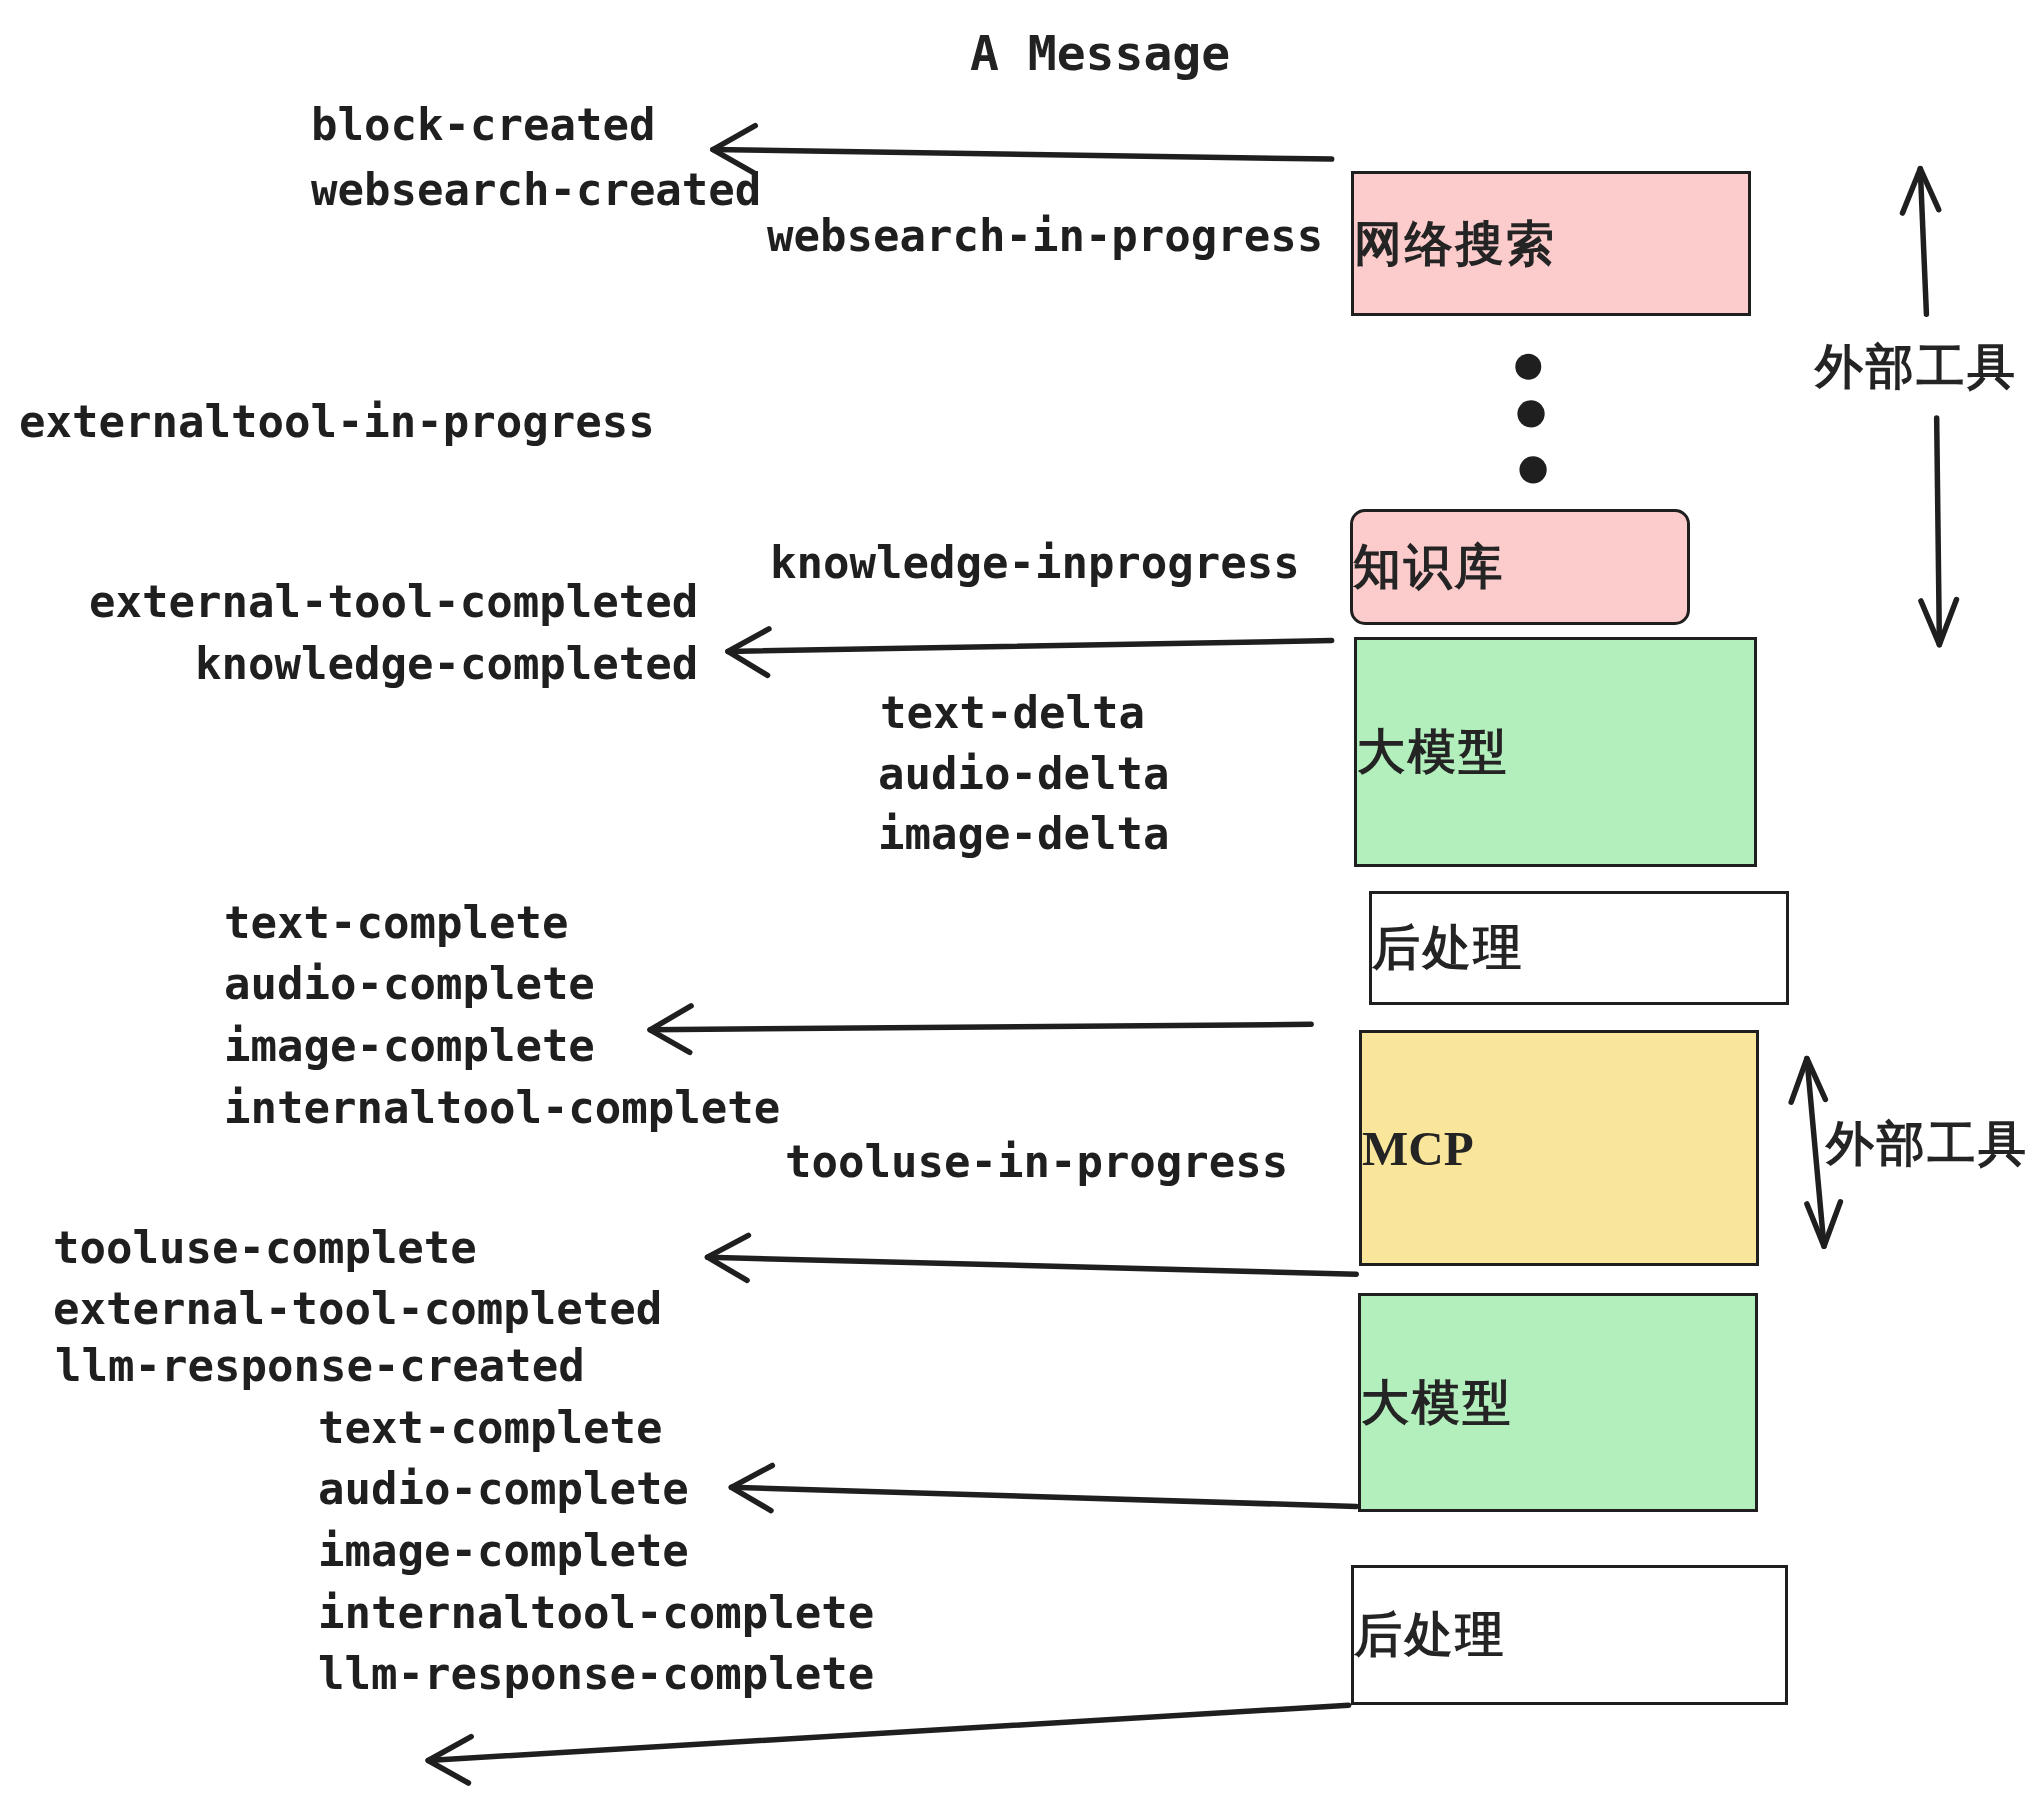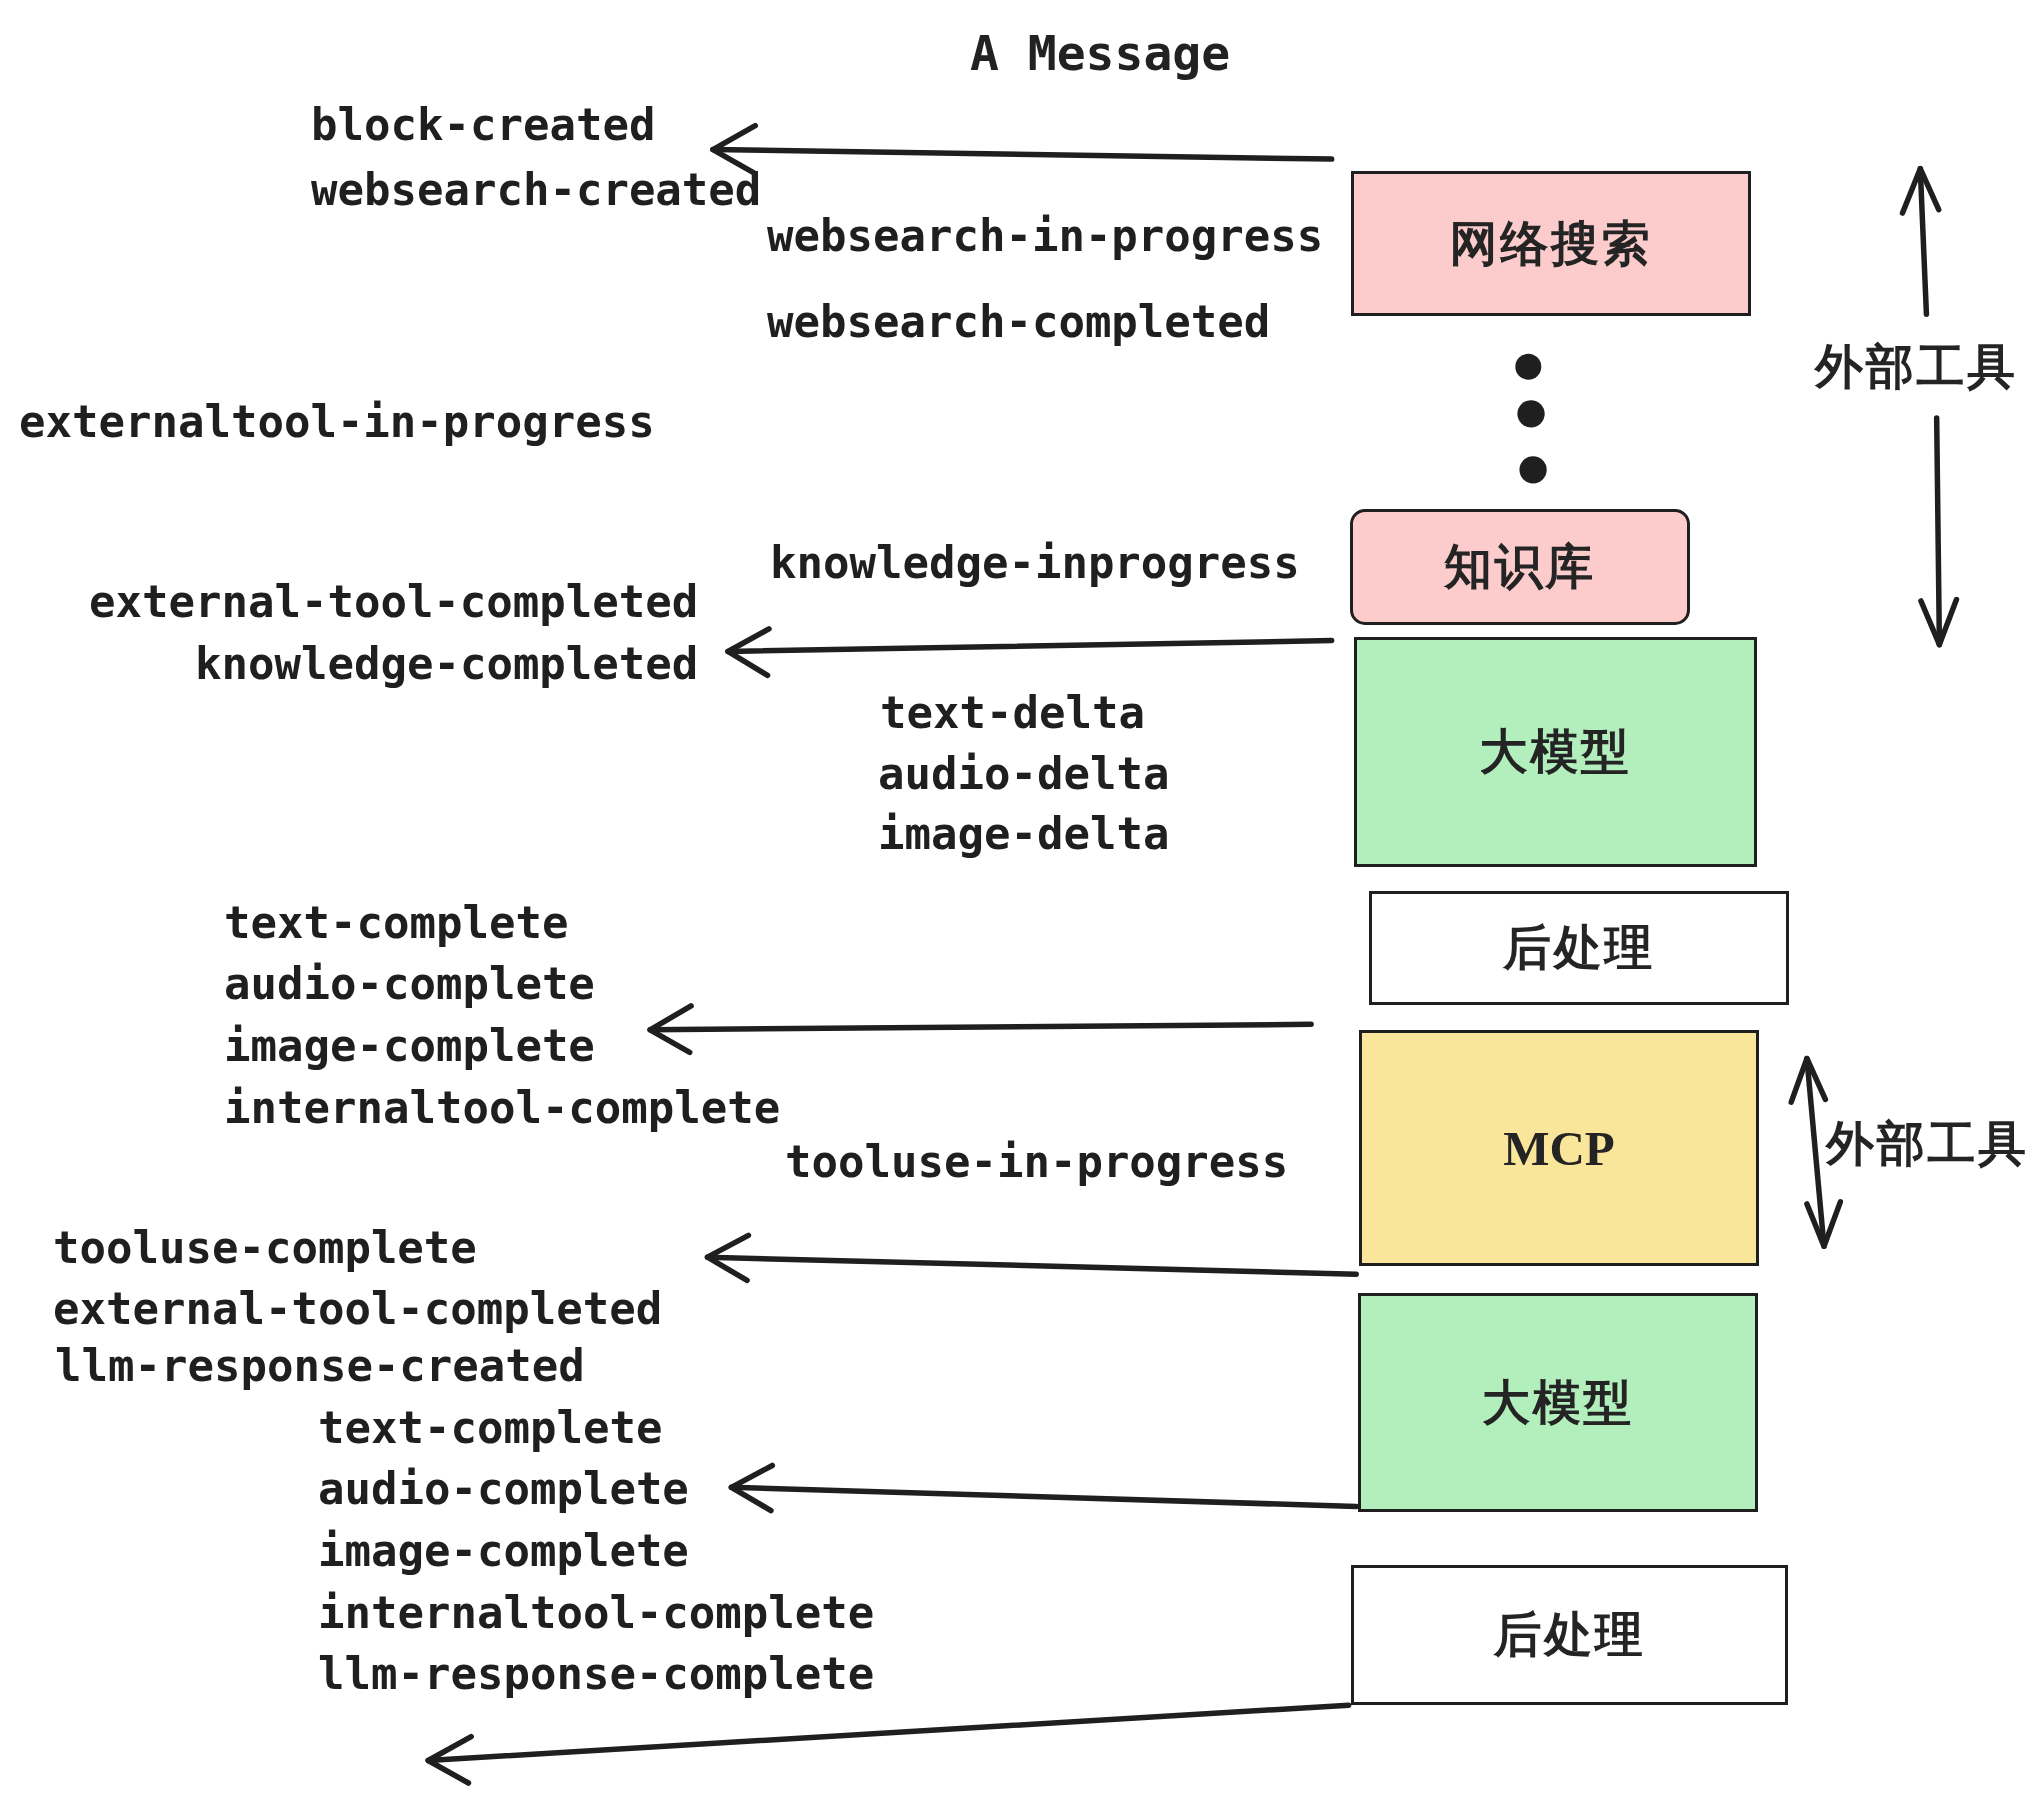--- a/index.html
+++ b/index.html
@@ -31,21 +31,21 @@
     font-weight: bold;
     white-space: nowrap;
     line-height: 1.05;
     color: #1f1f1f;
   }
   .box {
     position: absolute;
     border: 3.4px solid #1f1f1f;
     display: flex;
     align-items: center;
-    justify-content: center;
+    justify-content: flex-start;
     box-sizing: border-box;
   }
   .box .lbl {
     font-family: "Liberation Sans", sans-serif;
     font-size: 48px;
     font-weight: 600;
     letter-spacing: 2.7px;
     color: #242424;
     white-space: nowrap;
   }
@@ -88,21 +88,20 @@
 </head>
 <body>
 
 <div id="canvas">
 
   <div class="title" style="left:970px; top:24.6px;">A Message</div>
 
   <div class="ev" style="left:311px;  top:102px;">block-created</div>
   <div class="ev" style="left:311px;  top:167px;">websearch-created</div>
   <div class="ev" style="left:767px; top:213px;">websearch-in-progress</div>
-  <div class="ev" style="left:767px; top:299px;">websearch-completed</div>
   <div class="ev" style="left:19px;   top:399px;">externaltool-in-progress</div>
   <div class="ev" style="left:770px; top:540px;text-align:center;">knowledge-inprogress</div>
   <div class="ev" style="left:89px;  top:579px;">external-tool-completed</div>
   <div class="ev" style="left:195px;  top:641px;">knowledge-completed</div>
   <div class="ev" style="left:880px; top:690px;">text-delta</div>
   <div class="ev" style="left:878px; top:751px;">audio-delta</div>
   <div class="ev" style="left:878px; top:811px;">image-delta</div>
   <div class="ev" style="left:224px;  top:900px;">text-complete</div>
   <div class="ev" style="left:224px;  top:961px;">audio-complete</div>
   <div class="ev" style="left:224px;  top:1023px;">image-complete</div>

